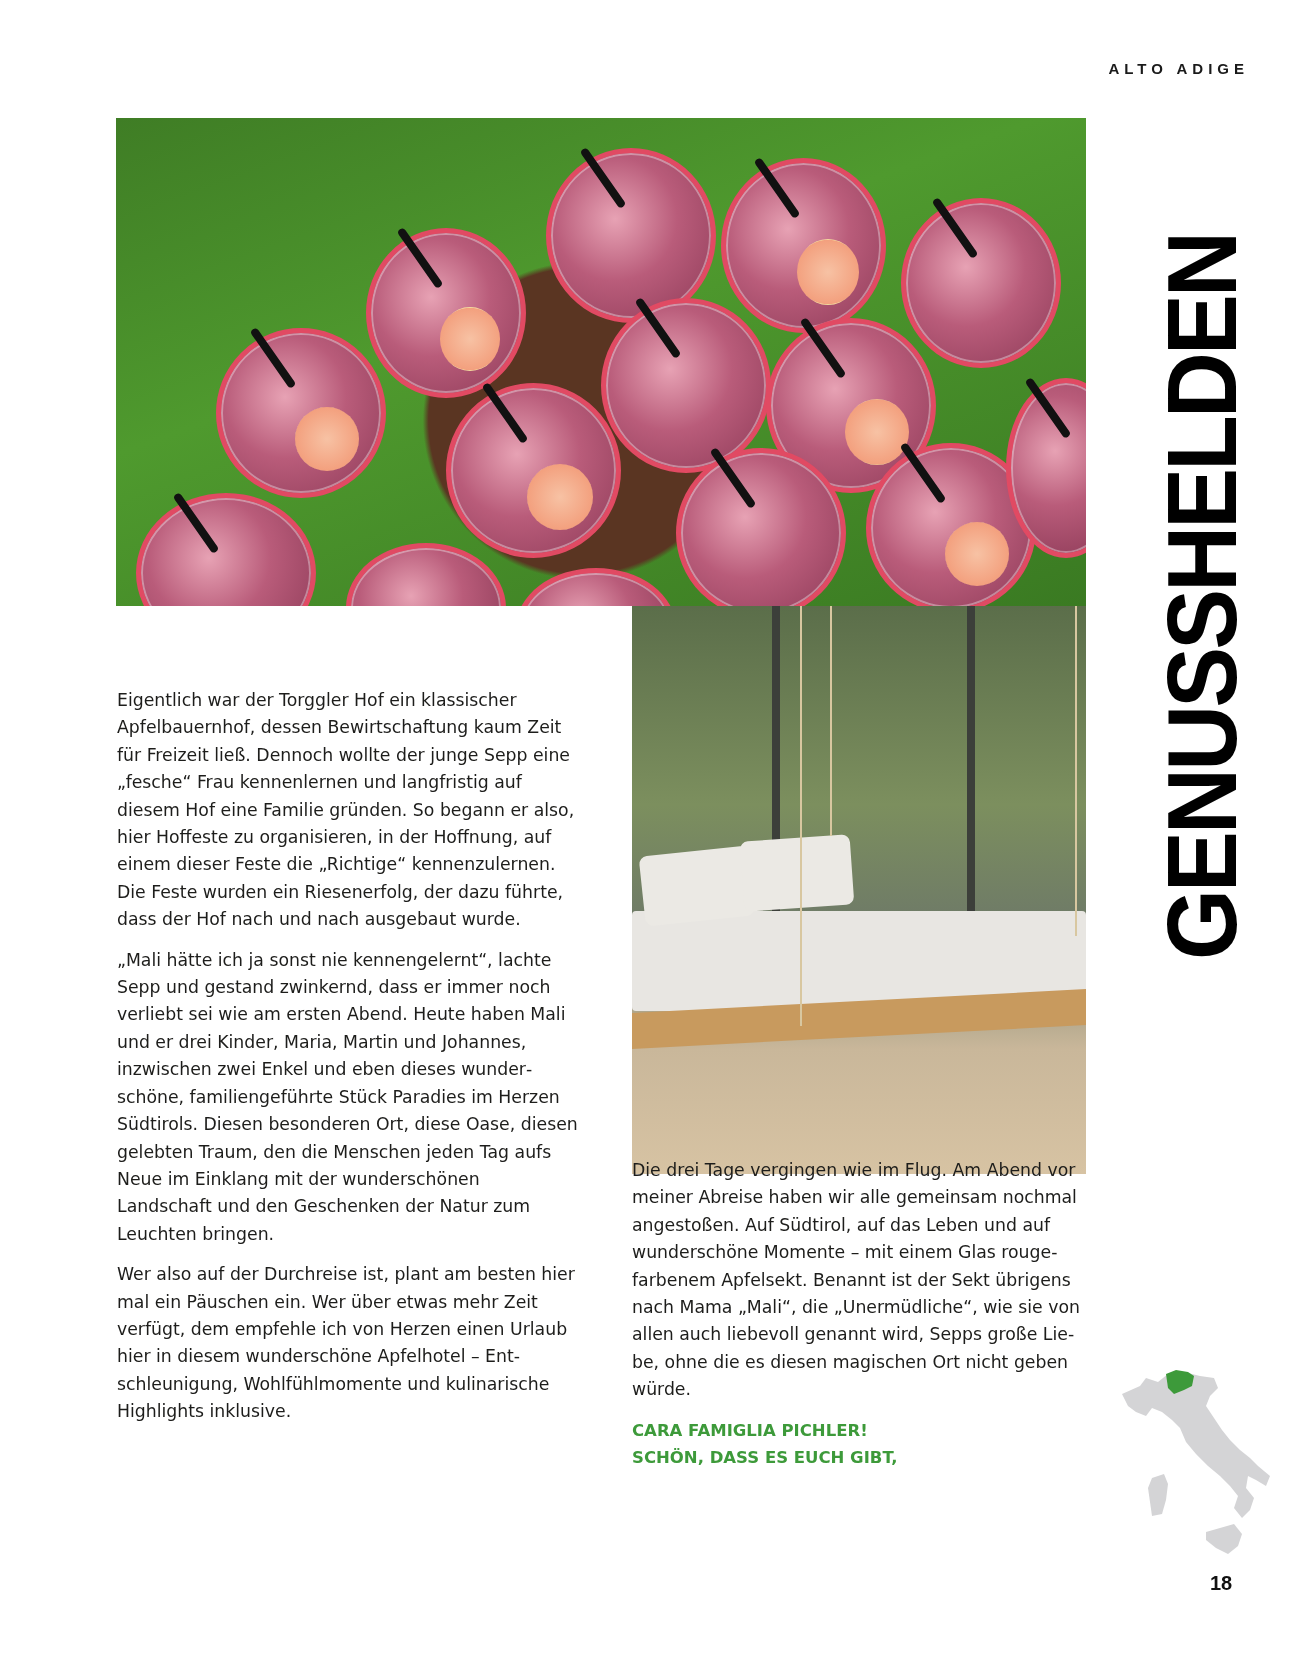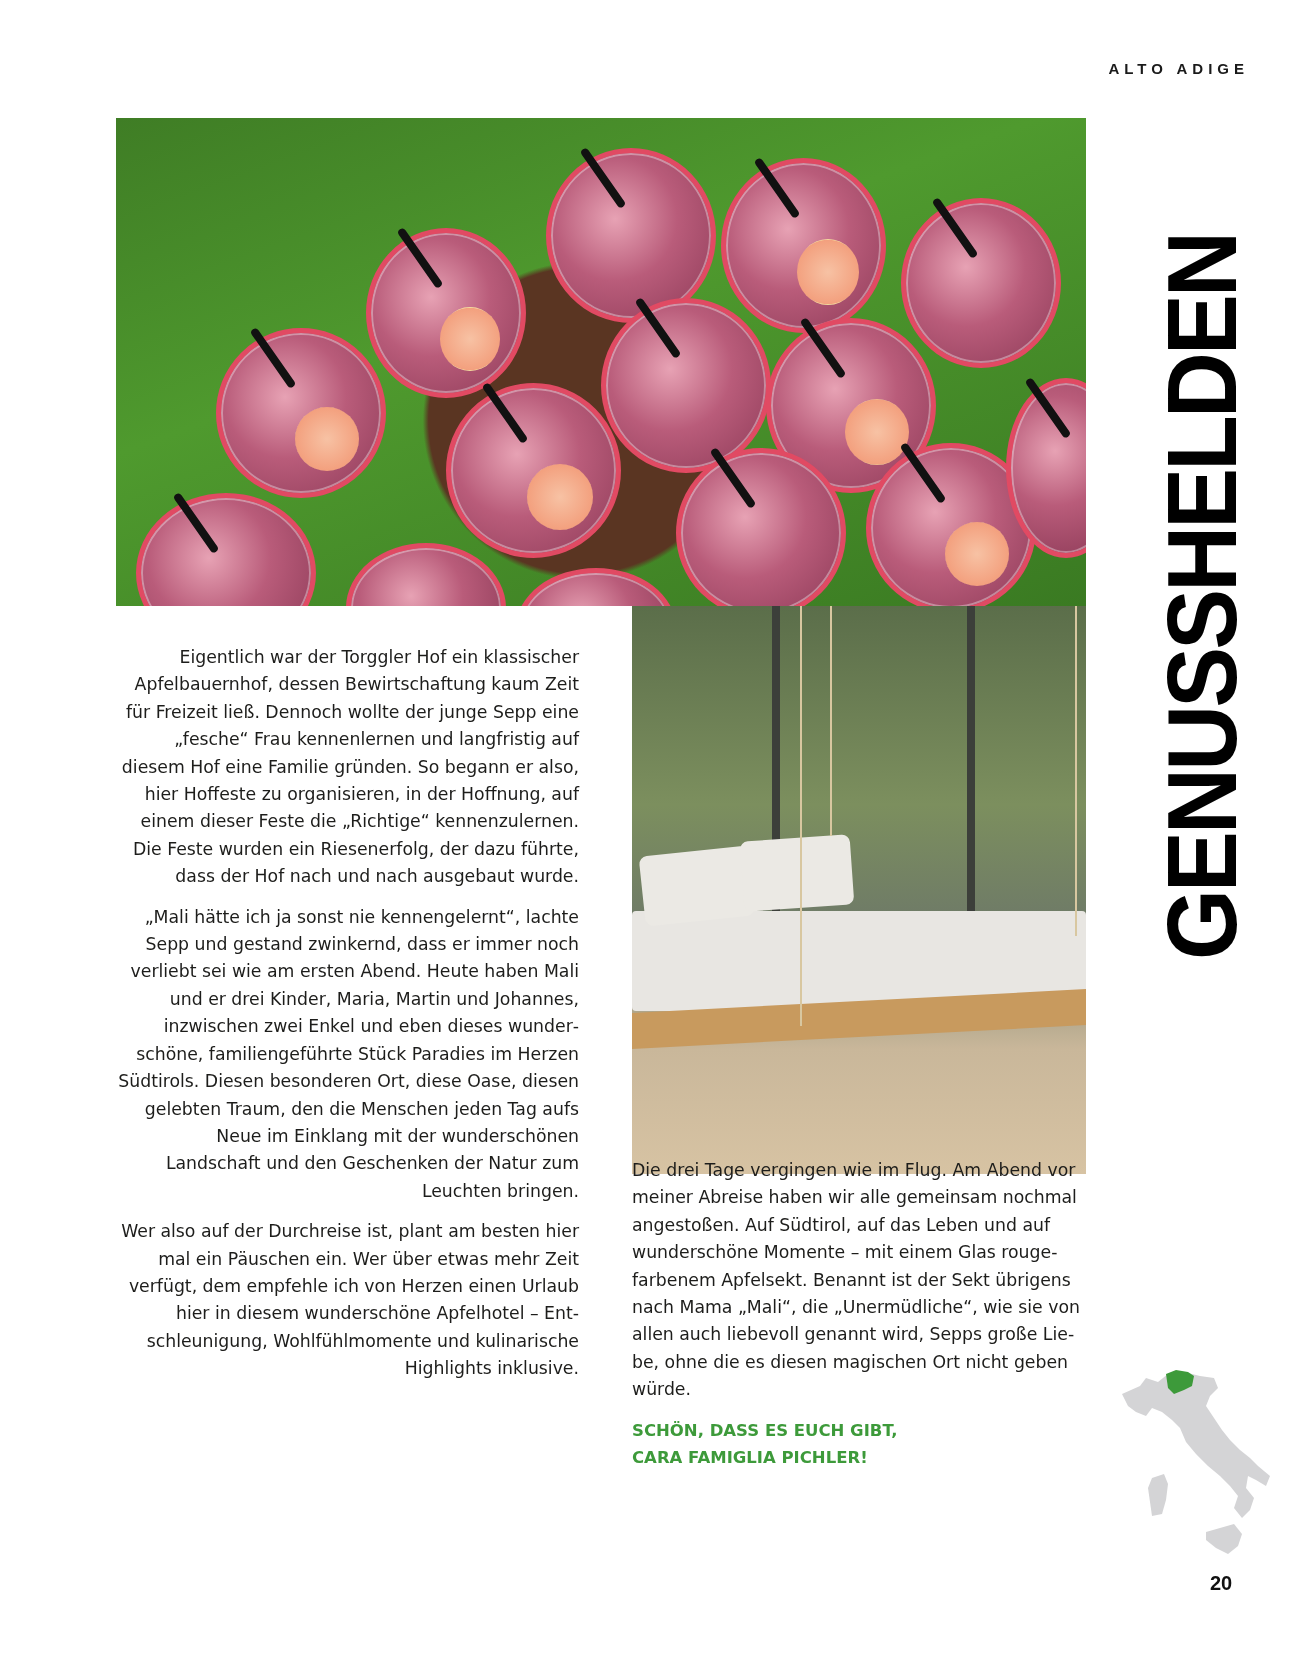--- a/index.html
+++ b/index.html
@@ -61,21 +61,21 @@
   .bed-pillow {
     position:absolute; width:110px; height:70px; background:#ebe9e4; border-radius:8px;
   }
   .rope { position:absolute; width:2px; background:#d8c7a0; top:0; }
   .window-frame { position:absolute; background:#3c3f3a; }
   .col {
     position:absolute; font-family:"DejaVu Sans", sans-serif;
     font-size:17.3px; line-height:27.4px; color:#1d1d1b;
   }
   .col p { margin:0 0 13px 0; }
-  .col-left { left:117px; top:644px; width:462px;text-align:right; }
+  .col-left { left:117px; top:687px; width:462px; }
   .col-right { left:632px; top:1157px; width:460px; }
   .closing {
     color:#3d9a3a; font-weight:700; font-family:"DejaVu Sans", sans-serif;
     font-size:16.5px; line-height:27.4px; margin-top:13px;
   }
   .map { position:absolute; left:1118px; top:1368px; width:155px; height:190px; }
   .page-number {
     position:absolute; left:1210px; top:1572px; font-weight:700; font-size:20px; color:#111;
   }
 </style>
@@ -149,27 +149,27 @@
 
 <div class="col col-left">
   <p>Eigentlich war der Torggler Hof ein klassischer Apfelbauernhof, dessen Bewirtschaftung kaum Zeit für Freizeit ließ. Dennoch wollte der junge Sepp eine „fesche“ Frau kennenlernen und langfristig auf diesem Hof eine Familie gründen. So begann er also, hier Hoffeste zu organisieren, in der Hoffnung, auf einem dieser Feste die „Richtige“ kennenzulernen. Die Feste wurden ein Riesenerfolg, der dazu führte, dass der Hof nach und nach ausgebaut wurde.</p>
   <p>„Mali hätte ich ja sonst nie kennengelernt“, lachte Sepp und gestand zwinkernd, dass er immer noch verliebt sei wie am ersten Abend.  Heute haben Mali und er drei Kinder, Maria, Martin und Johannes, inzwischen zwei Enkel und eben dieses wunder­schöne, familiengeführte Stück Paradies im Her­zen Südtirols. Diesen besonderen Ort, diese Oase, diesen gelebten Traum, den die Menschen jeden Tag aufs Neue im Einklang mit der wunderschönen Landschaft und den Geschenken der Natur zum Leuchten bringen.</p>
   <p>Wer also auf der Durchreise ist, plant am besten hier mal ein Päuschen ein. Wer über etwas mehr Zeit verfügt, dem empfehle ich von Herzen einen Urlaub hier in diesem wunderschöne Apfelhotel – Ent­schleunigung, Wohlfühlmomente und kulinarische Highlights inklusive.</p>
 </div>
 
 <div class="col col-right">
   <p>Die drei Tage vergingen wie im Flug. Am Abend vor meiner Abreise haben wir alle gemeinsam nochmal angestoßen. Auf Südtirol, auf das Leben und auf wunderschöne Momente – mit einem Glas rouge­farbenem Apfelsekt. Benannt ist der Sekt übrigens nach Mama „Mali“, die „Unermüdliche“, wie sie von allen auch liebevoll genannt wird, Sepps große Lie­be, ohne die es diesen magischen Ort nicht geben würde.</p>
   <div class="closing">
+    <div>CARA FAMIGLIA PICHLER!</div>
     <div>SCHÖN, DASS ES EUCH GIBT,</div>
-    <div>CARA FAMIGLIA PICHLER!</div>
   </div>
 </div>
 
 <div class="map">
   <svg viewBox="0 0 155 190" width="155" height="190">
     <path d="M4 26 L22 18 L28 10 L40 14 L50 6 L66 4 L82 8 L96 10 L100 20 L92 28 L88 38 L96 50 L104 62 L112 72 L122 82 L132 90 L140 98 L152 108 L148 118 L138 112 L130 108 L128 120 L136 130 L132 142 L124 150 L116 140 L120 128 L112 118 L102 108 L90 98 L78 86 L68 74 L62 60 L54 52 L44 44 L34 40 L28 48 L18 44 L10 38 Z" fill="#d4d4d6"></path>
     <path d="M34 110 L46 106 L50 116 L48 132 L44 146 L34 148 L32 134 L30 120 Z" fill="#d4d4d6"></path>
     <path d="M88 164 L102 160 L116 156 L124 166 L120 178 L110 186 L98 180 L88 172 Z" fill="#d4d4d6"></path>
     <path d="M48 6 L58 2 L70 4 L76 8 L74 18 L66 22 L56 26 L50 20 Z" fill="#3d9a3a"></path>
   </svg>
 </div>
 
-<div class="page-number">20</div>
+<div class="page-number">18</div>
 
 </body></html>

